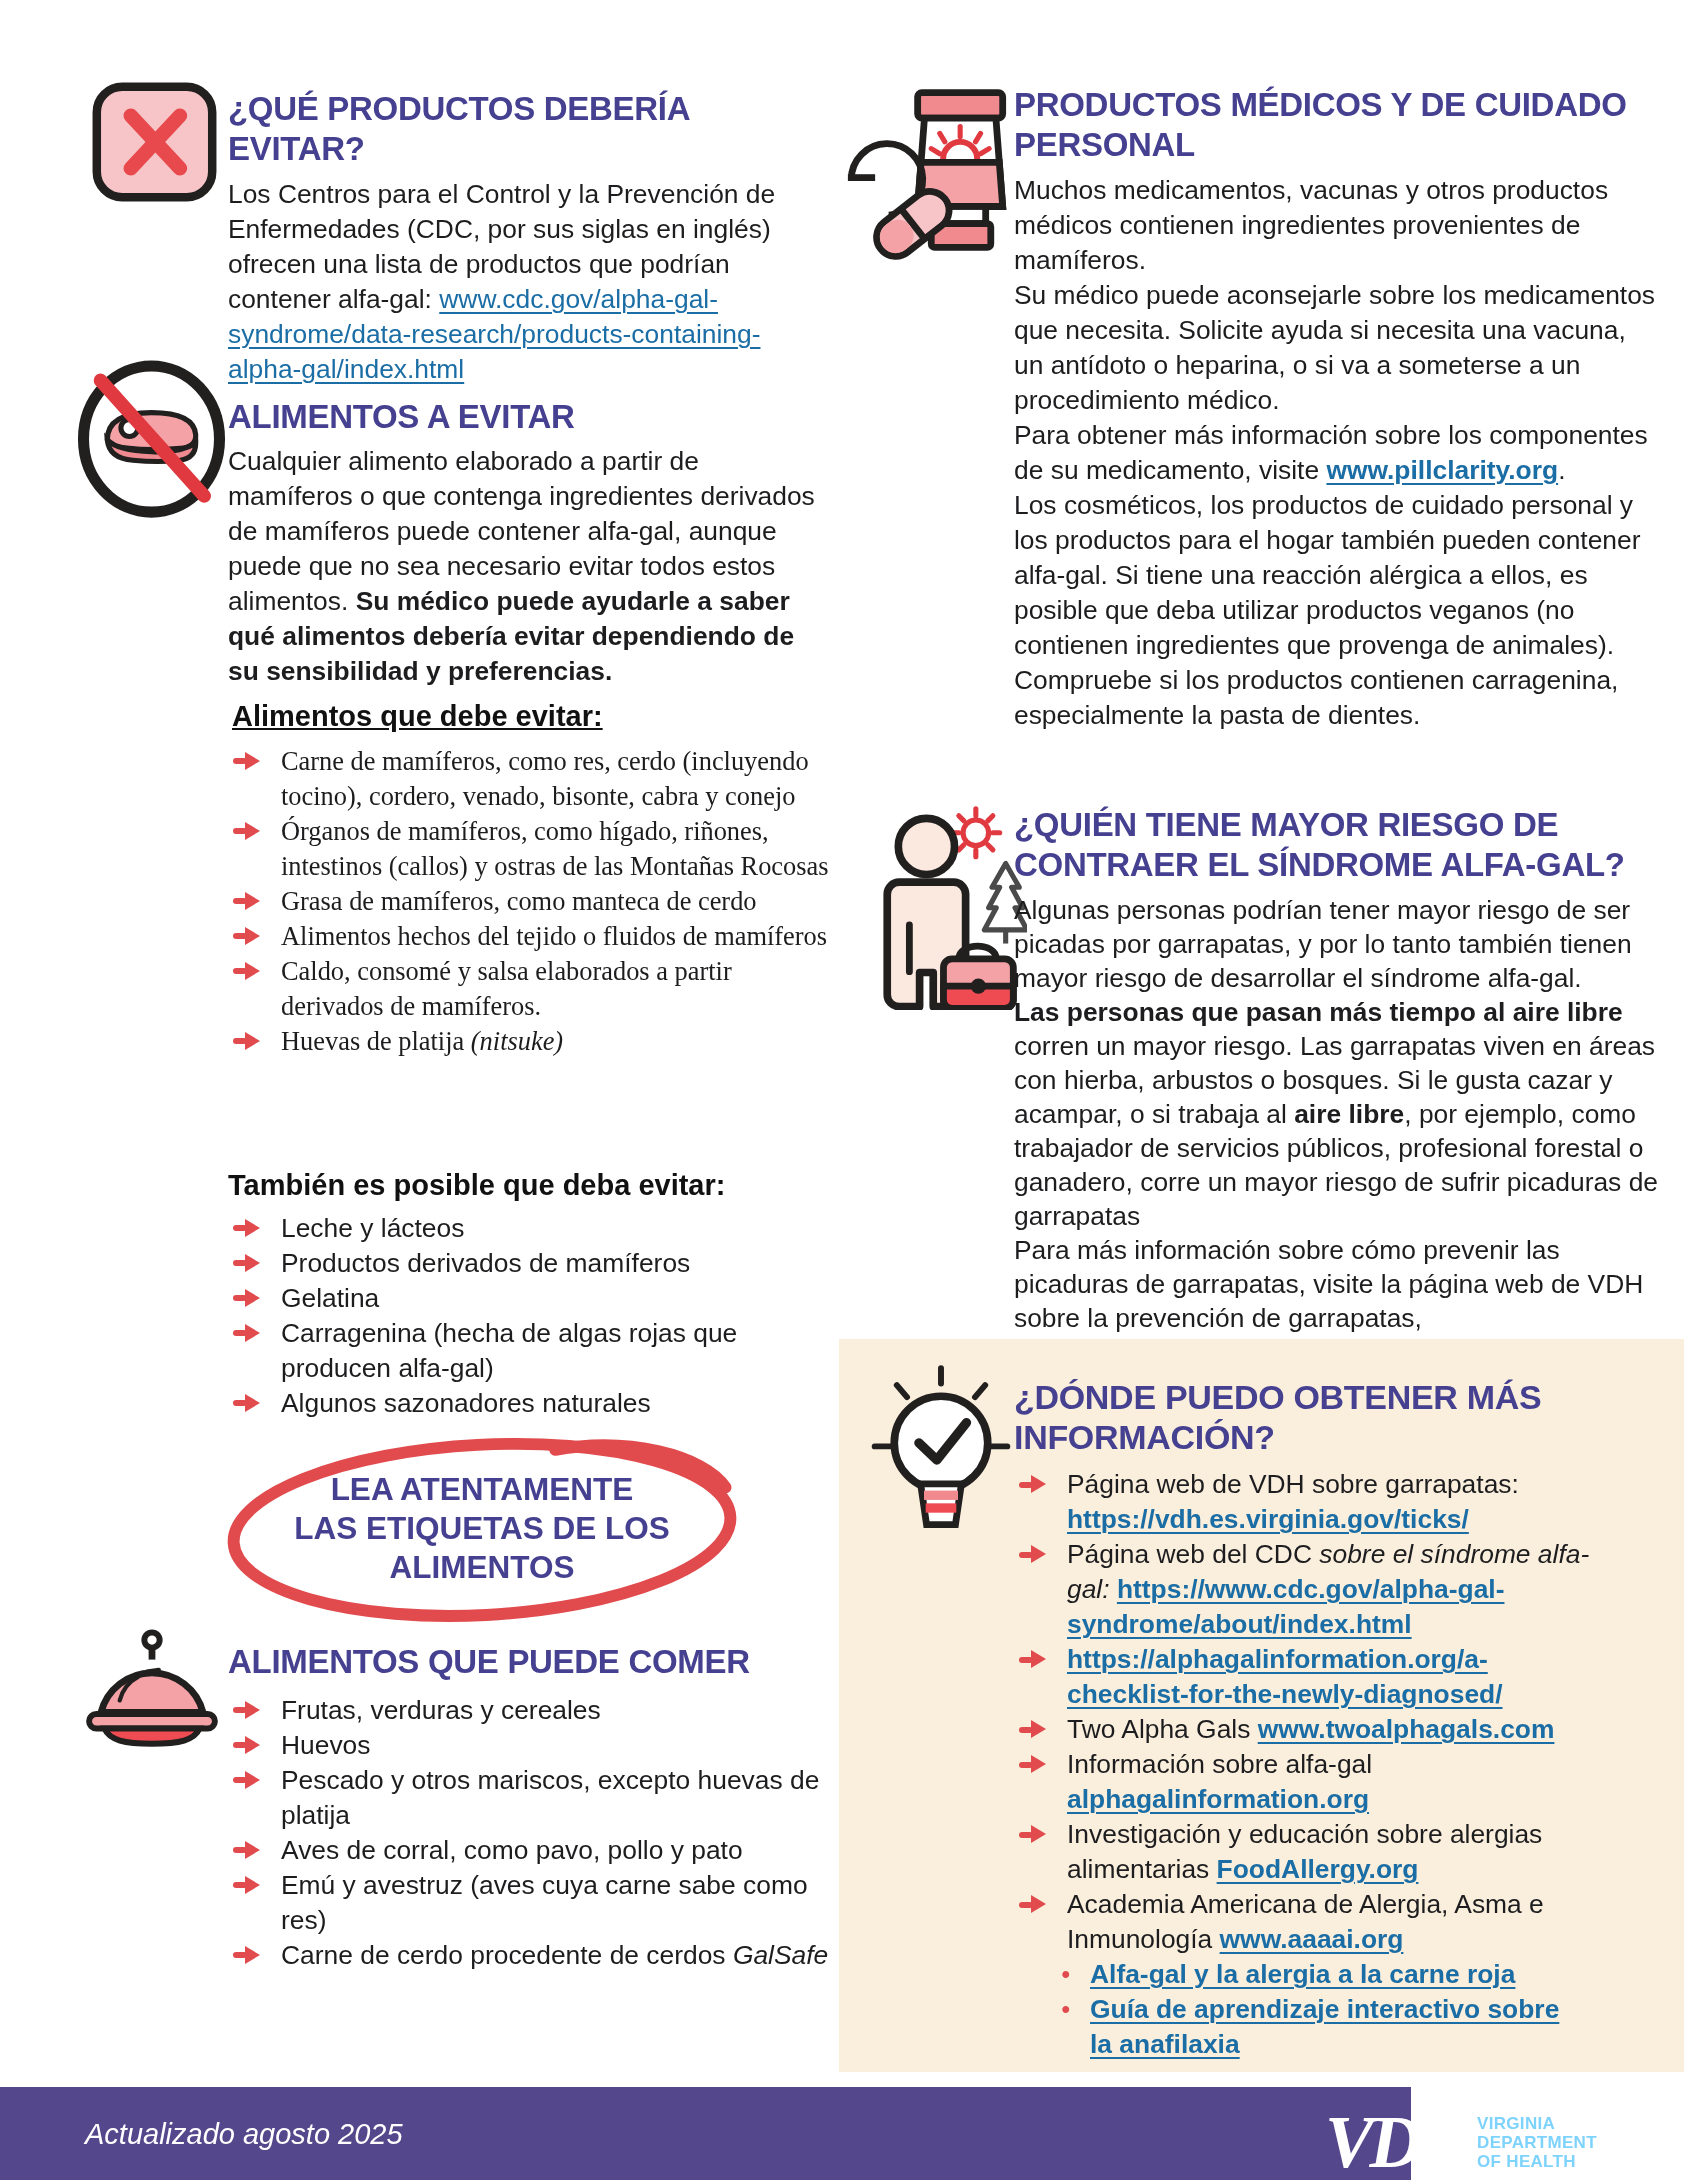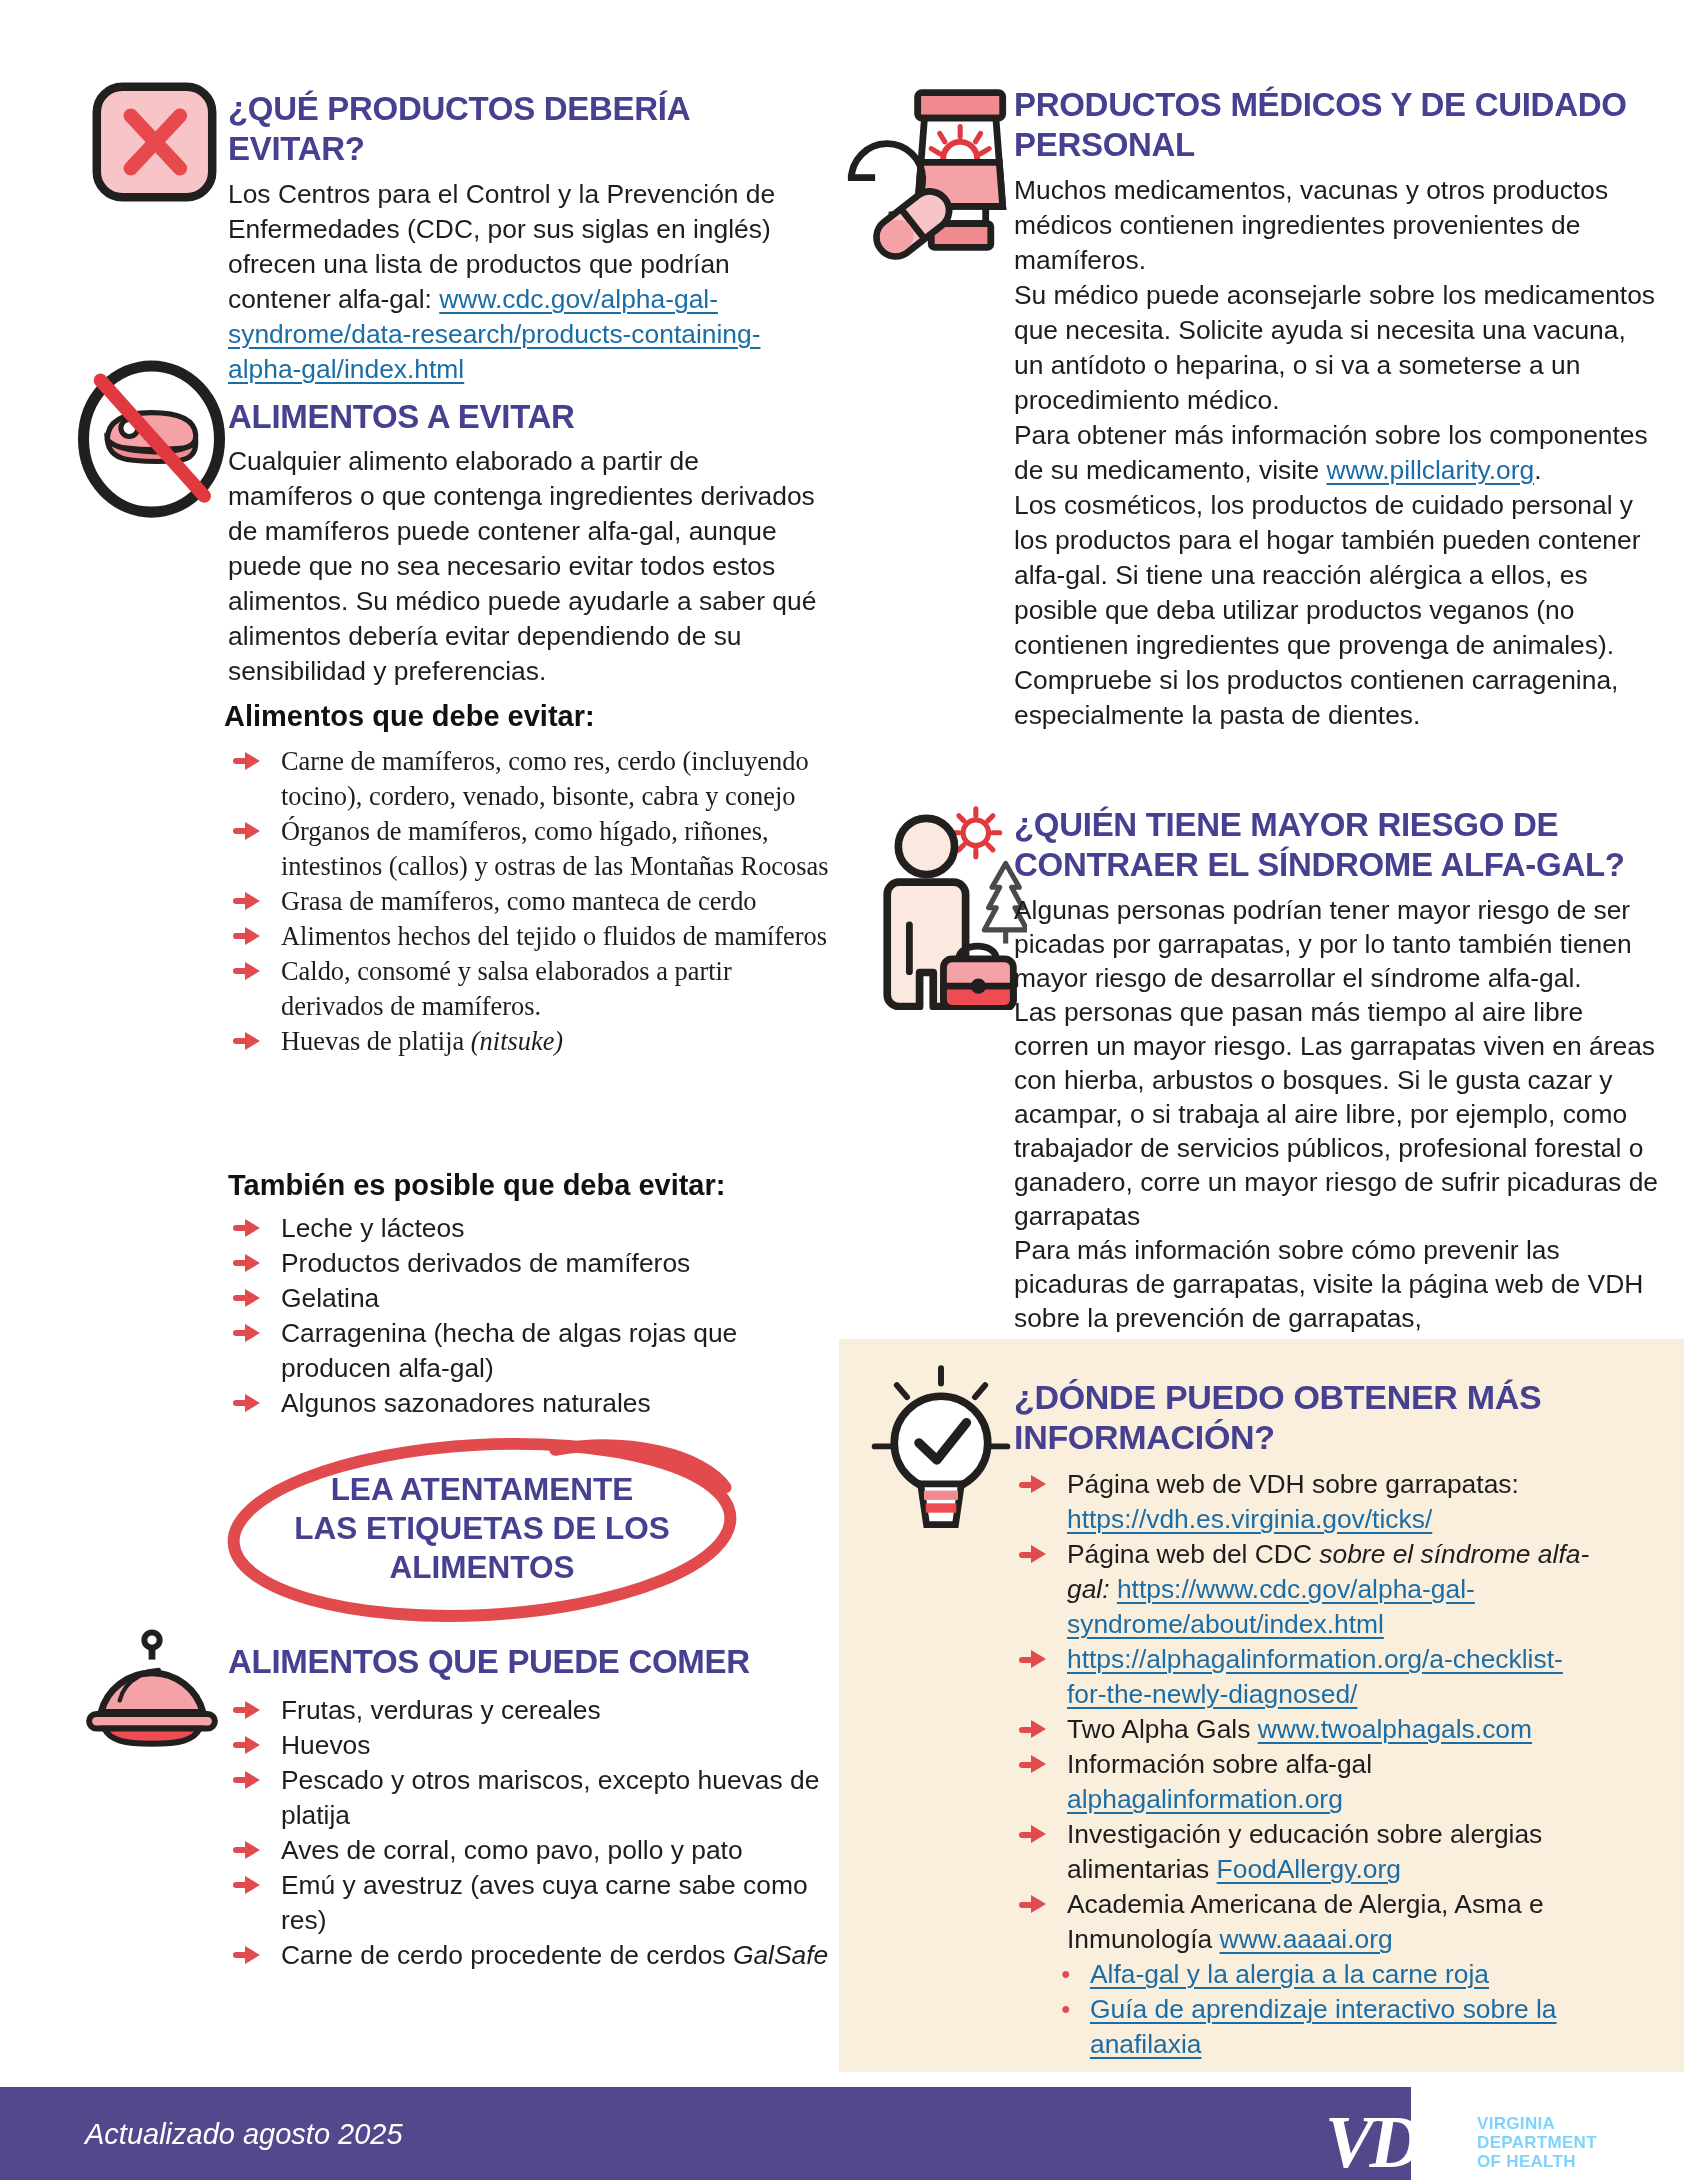--- a/index.html
+++ b/index.html
@@ -12,21 +12,21 @@
     width:1685px;height:2181px;position:relative;background:#fff;
     font-family:"Liberation Sans",sans-serif;color:var(--ink);
     -webkit-font-smoothing:antialiased;overflow:hidden;
   }
   .abs{position:absolute;}
   .hd{font-size:33px;font-weight:bold;color:var(--purple);line-height:40px;margin:0;letter-spacing:-0.3px;}
   .bodytxt{font-size:26.4px;line-height:35px;}
   .bodytxt p{margin:0;}
   .tight{line-height:34px;}
   .sub{font-size:29px;font-weight:bold;line-height:37px;color:#111;}
-  .b{font-weight:normal;}
+  .b{font-weight:bold;}
   .i{font-style:italic;}
   .lnk{color:var(--link);text-decoration:underline;text-decoration-thickness:2.1px;text-underline-offset:4.3px;cursor:pointer;overflow-wrap:break-word;}
   ul.alist{list-style:none;margin:0;padding:0;}
   ul.alist > li{position:relative;padding-left:53px;font-size:26.4px;line-height:35px;}
   .arr{position:absolute;left:5.1px;top:7.7px;width:31px;height:19px;}
   .arr::before{content:"";position:absolute;left:0;top:6.8px;width:13.6px;height:6px;background:var(--red);border-radius:3.4px;}
   .arr::after{content:"";position:absolute;left:12px;top:0;width:0;height:0;
     border-left:15.3px solid var(--red);border-top:9.4px solid transparent;border-bottom:9.4px solid transparent;}
   ul.dlist{list-style:none;margin:0;padding:0;}
   ul.dlist > li{position:relative;padding-left:39px;font-size:26.4px;line-height:35px;}
@@ -66,21 +66,21 @@
     <circle cx="64" cy="82" r="10" fill="#fff" stroke="#221f1f" stroke-width="6"></circle>
     <line x1="30" y1="26" x2="152" y2="162" stroke="#e0393f" stroke-width="16" stroke-linecap="round"></line>
   </svg>
 </div>
 
 <div class="abs" style="left:228px;top:397px;width:596px;">
   <h2 class="hd">ALIMENTOS A EVITAR</h2>
   <p class="bodytxt" style="margin-top:6.8px;"><span>Cualquier alimento elaborado a partir de mamíferos o que contenga ingredientes derivados de mamíferos puede contener alfa-gal, aunque puede que no sea necesario evitar todos estos alimentos. </span><span class="b">Su médico puede ayudarle a saber qué alimentos debería evitar dependiendo de su sensibilidad y preferencias.</span></p>
 </div>
 
-<div class="abs sub" style="left:224px;top:698px;width:596px;">Alimentos que debe evitar:</div>
+<div class="abs sub" style="left:232px;top:698px;width:596px;text-decoration:underline;">Alimentos que debe evitar:</div>
 <ul class="alist abs" style="left:228px;top:744px;width:610px;font-family:Liberation Serif, serif;">
   <li><span class="arr"></span><span><span>Carne de mamíferos, como res, cerdo (incluyendo tocino), cordero, venado, bisonte, cabra y conejo</span></span></li>
   <li><span class="arr"></span><span><span>Órganos de mamíferos, como hígado, riñones, intestinos (callos) y ostras de las Montañas Rocosas</span></span></li>
   <li><span class="arr"></span><span><span>Grasa de mamíferos, como manteca de cerdo</span></span></li>
   <li><span class="arr"></span><span><span>Alimentos hechos del tejido o fluidos de mamíferos</span></span></li>
   <li><span class="arr"></span><span><span>Caldo, consomé y salsa elaborados a partir derivados de mamíferos.</span></span></li>
   <li><span class="arr"></span><span><span>Huevas de platija </span><span class="i">(nitsuke)</span></span></li>
 </ul>
 
 <div class="abs sub" style="left:228px;top:1167px;width:596px;">También es posible que deba evitar:</div>

